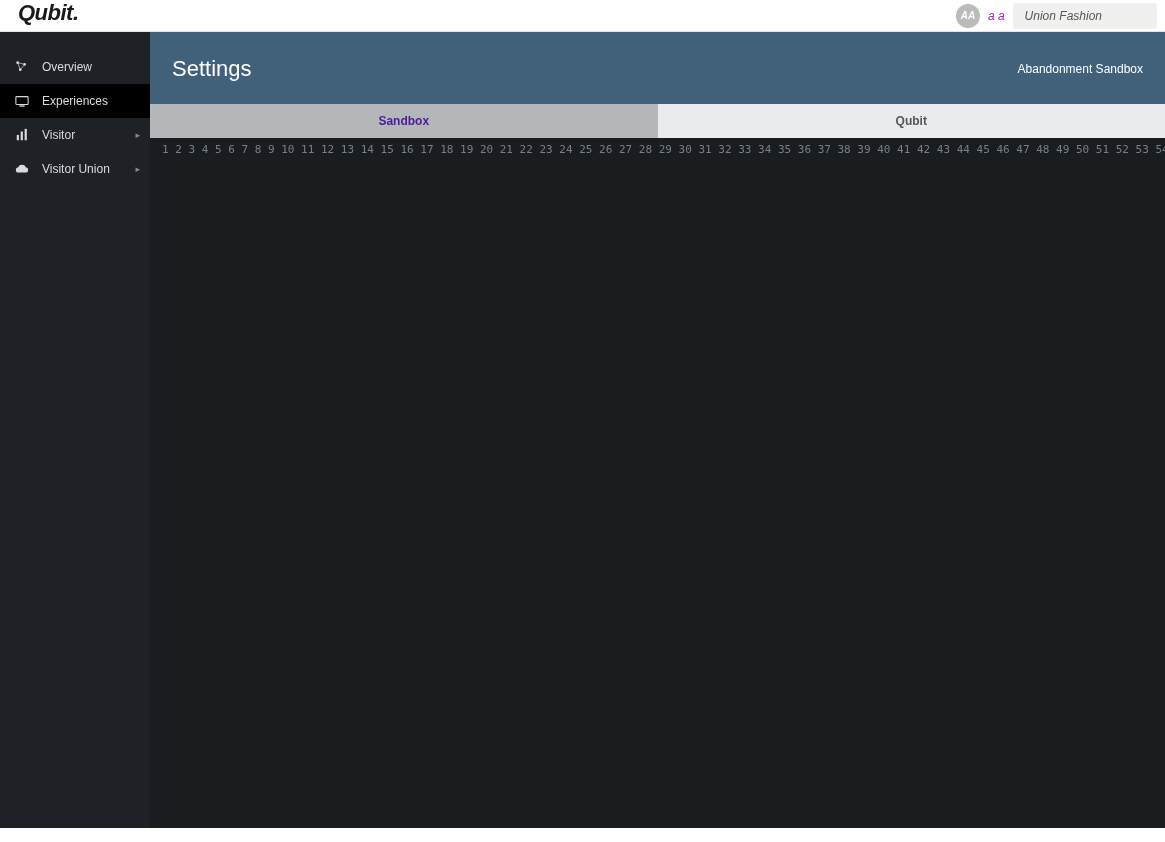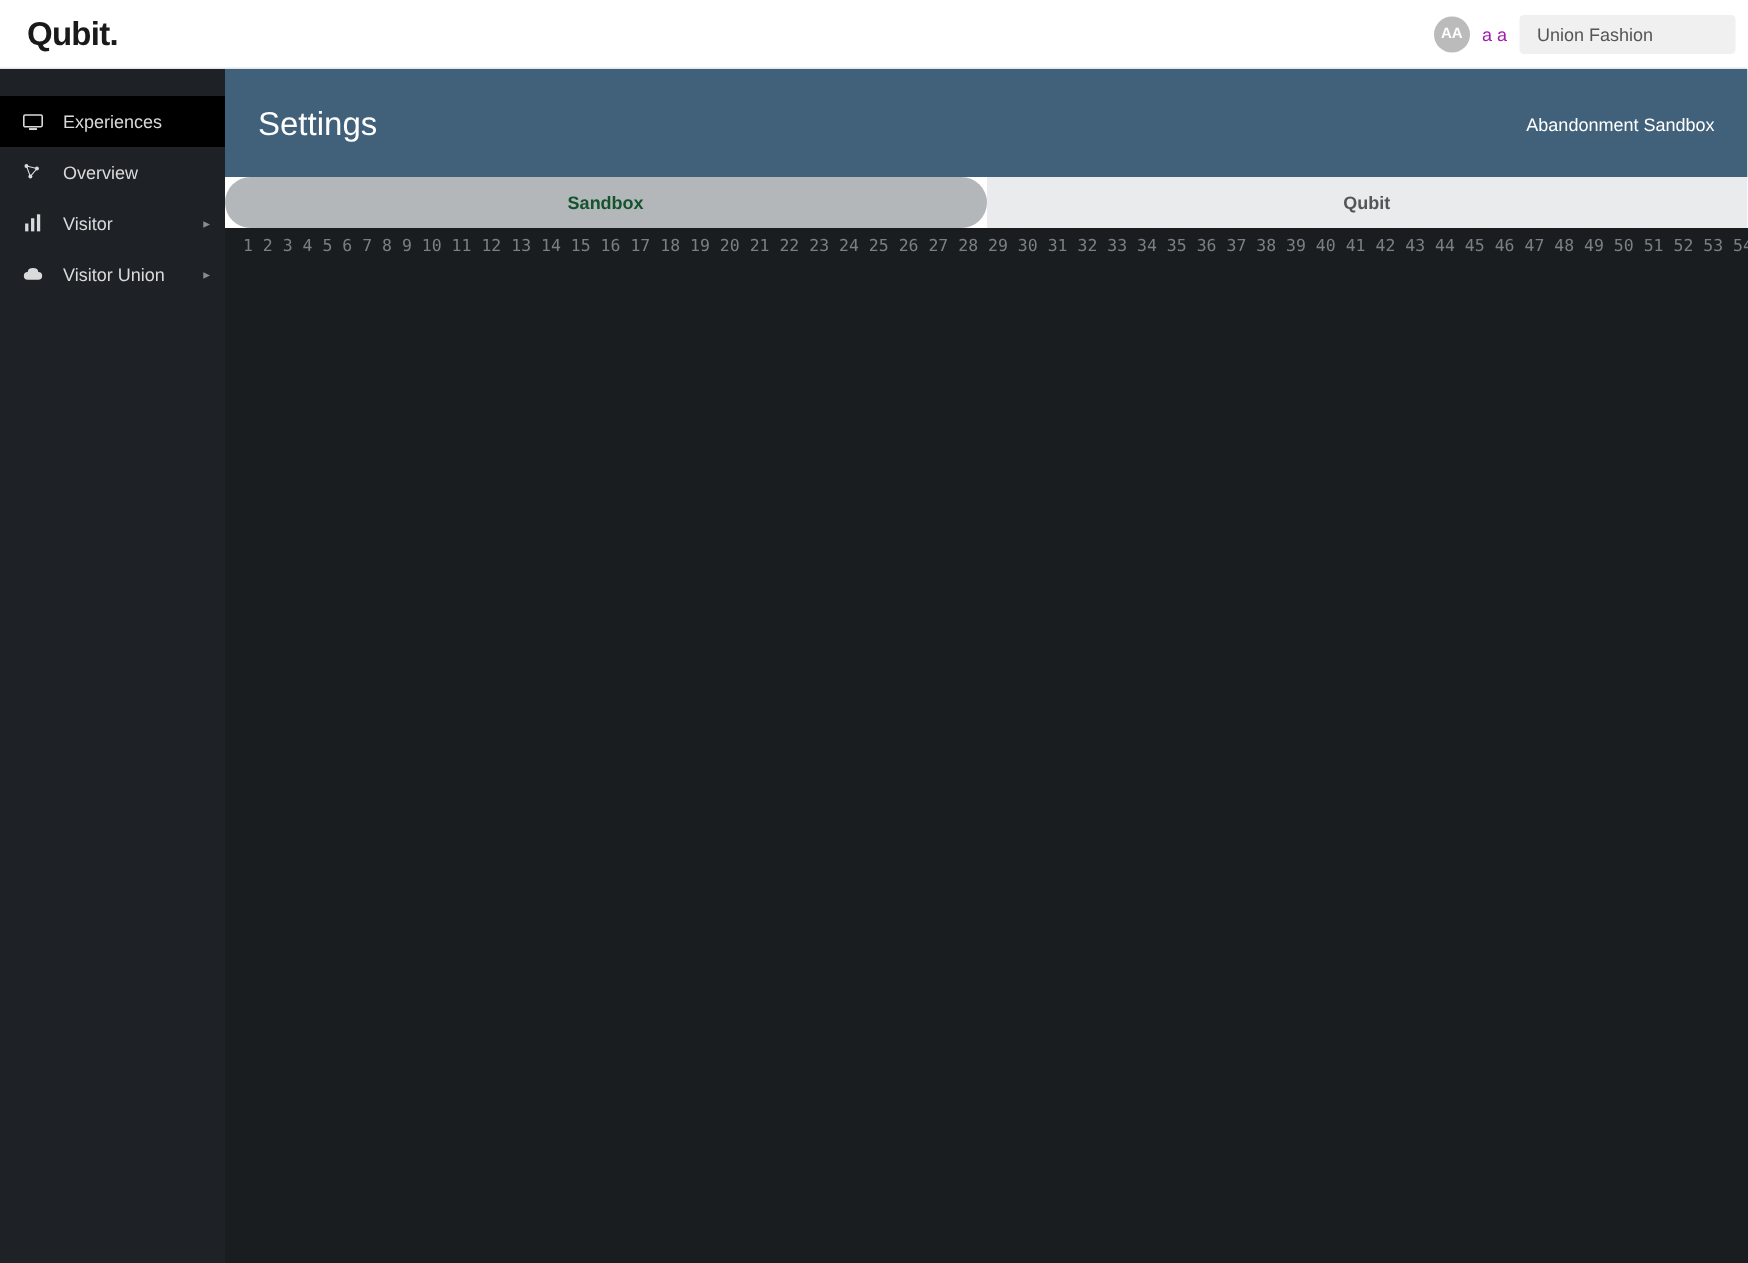--- a/index.html
+++ b/index.html
@@ -1,73 +1,73 @@
 <!DOCTYPE html>
 <html><head>
 <meta charset="utf-8">
 <style>
   * { box-sizing: border-box; margin: 0; padding: 0; }
   body { font-family: -apple-system, BlinkMacSystemFont, "Segoe UI", Helvetica, Arial, sans-serif; font-size: 13px; color: #333; background: #fff; width: 1165px; height: 842px; overflow: hidden; }
-  .topbar { height: 46px; display: flex; align-items: center; justify-content: space-between; padding: 0 8px 0 18px; border-bottom: 1px solid #e5e5e5; }
+  .topbar { height: 32px; display: flex; justify-content: space-between; padding: 0 8px 0 18px; border-bottom: 1px solid #e5e5e5; font-style: italic; }
   .logo { font-size: 22px; font-weight: 600; color: #1a1a1a; letter-spacing: -0.5px; }
   .topbar-right { display: flex; align-items: center; gap: 8px; }
   .avatar { width: 24px; height: 24px; border-radius: 50%; background: #bbb; color: #fff; display: flex; align-items: center; justify-content: center; font-size: 10px; font-weight: 600; }
   .username { font-size: 12px; color: #a21caf; }
   .property-select { background: #f0f0f0; border-radius: 3px; padding: 6px 55px 6px 12px; font-size: 12px; color: #555; min-width: 140px; }
   .app { display: flex; height: 796px; }
   .sidebar { width: 150px; background: #1e2226; color: #d9dadb; padding-top: 18px; flex-shrink: 0; }
   .nav-item { display: flex; align-items: center; gap: 12px; padding: 9px 14px; font-size: 12px; cursor: pointer; position: relative; }
   .nav-item.active { background: #000; }
   .nav-icon { width: 16px; height: 16px; display: flex; align-items: center; justify-content: center; flex-shrink: 0; }
   .nav-icon svg { fill: #d9dadb; }
   .nav-arrow { position: absolute; right: 10px; font-size: 9px; color: #8a8d90; }
   .main { flex: 1; display: flex; flex-direction: column; min-width: 0; }
   .page-header { background: #41617a; color: #fff; padding: 24px 22px 22px 22px; display: flex; align-items: center; justify-content: space-between; }
   .page-title { font-size: 22px; font-weight: 500; }
   .page-sub { font-size: 12px; }
   .tabs { display: flex; height: 34px; }
   .tab { flex: 1; display: flex; align-items: center; justify-content: center; font-size: 12px; font-weight: 600; cursor: pointer; }
-  .tab.active { background: #b3b7ba; color: #14532d; border-radius: 17px; }
+  .tab.active { background: #b3b7ba; color: #4c1d95; }
   .tab.inactive { background: #eaebec; color: #555; }
   .editor { flex: 1; display: flex; background: #1e2226; overflow: auto; font-family: Menlo, Monaco, Consolas, monospace; font-size: 11px; line-height: 16px; }
   .gutter { background: #1a1d20; color: #7a7f85; text-align: right; padding: 4px 8px 4px 12px; user-select: none; flex-shrink: 0; }
 </style>
 </head>
 <body>
 
 <div class="topbar">
   <div class="logo">Qubit.</div>
   <div class="topbar-right">
     <div class="avatar">AA</div>
     <div class="username">a a</div>
     <div class="property-select">Union Fashion</div>
   </div>
 </div>
 
 <div class="app">
   <div class="sidebar">
-    <div class="nav-item active">
-      <span class="nav-icon">
-          <svg viewBox="0 0 16 16" width="14" height="14">
-            <rect x="1" y="3" width="14" height="9" rx="1" fill="none" stroke="#d9dadb" stroke-width="1.2"></rect>
-            <rect x="5" y="13" width="6" height="1.5"></rect>
-          </svg>
-        </span>
-      <span>Experiences</span>
-    </div>
     <div class="nav-item">
       <span class="nav-icon">
           <svg viewBox="0 0 16 16" width="14" height="14">
             <circle cx="3" cy="3" r="1.5"></circle>
             <circle cx="11" cy="5" r="1.5"></circle>
             <circle cx="6" cy="11" r="1.5"></circle>
             <path d="M3 3 L11 5 L6 11 Z" fill="none" stroke="#d9dadb" stroke-width="0.8"></path>
           </svg>
         </span>
       <span>Overview</span>
+    </div>
+    <div class="nav-item active">
+      <span class="nav-icon">
+          <svg viewBox="0 0 16 16" width="14" height="14">
+            <rect x="1" y="3" width="14" height="9" rx="1" fill="none" stroke="#d9dadb" stroke-width="1.2"></rect>
+            <rect x="5" y="13" width="6" height="1.5"></rect>
+          </svg>
+        </span>
+      <span>Experiences</span>
     </div>
     <div class="nav-item">
       <span class="nav-icon">
           <svg viewBox="0 0 16 16" width="14" height="14">
             <rect x="2" y="8" width="2.5" height="6"></rect>
             <rect x="6.5" y="4" width="2.5" height="10"></rect>
             <rect x="11" y="1" width="2.5" height="13"></rect>
           </svg>
         </span>
       <span>Visitor</span>

